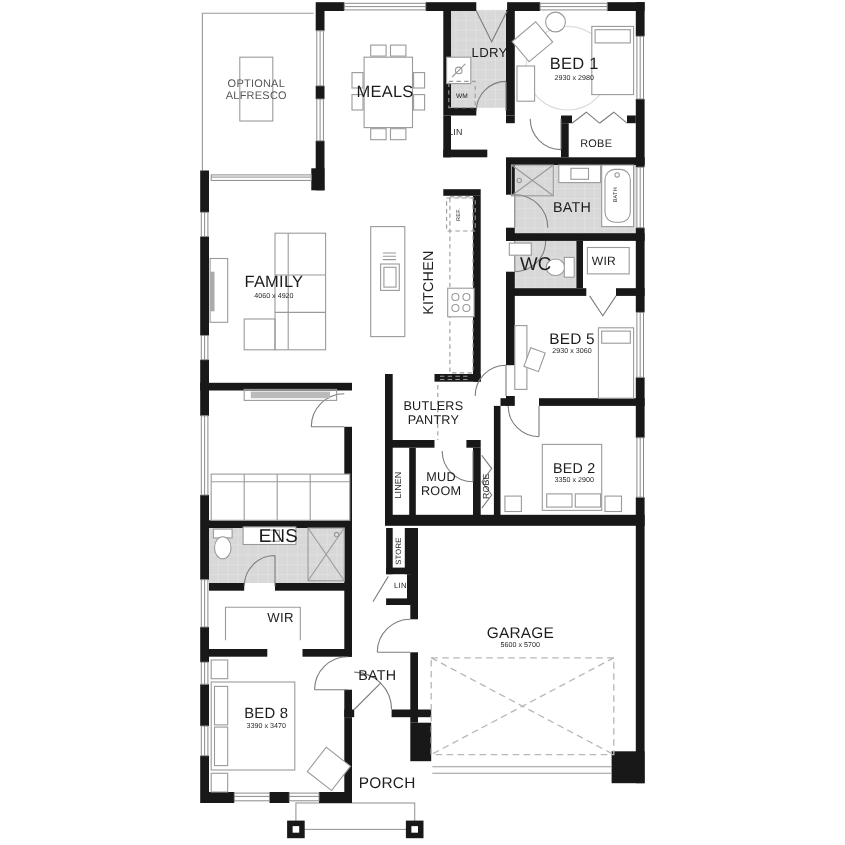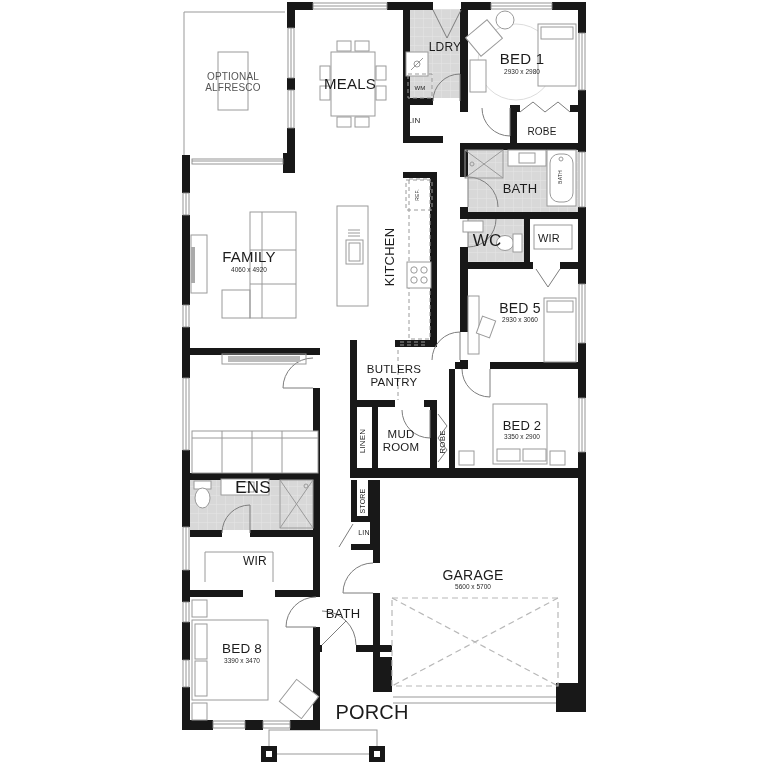--- a/index.html
+++ b/index.html
@@ -382,15 +382,15 @@
   <div>BED 8</div>
   <div class="dm">3390 x 3470</div>
 </div>
 
 <div class="lbl" style="left:473px;top:579px;font-size:14px">
   <div>GARAGE</div>
   <div class="dm">5600 x 5700</div>
 </div>
 
 <div class="lbl" style="left:343px;top:614px;font-size:13px">BATH</div>
-<div class="lbl" style="left:372px;top:712px;font-size:20px">PORCH</div>
+<div class="lbl" style="left:352px;top:712px;font-size:14px">PORCH</div>
 
 </div>
 
 </body></html>

